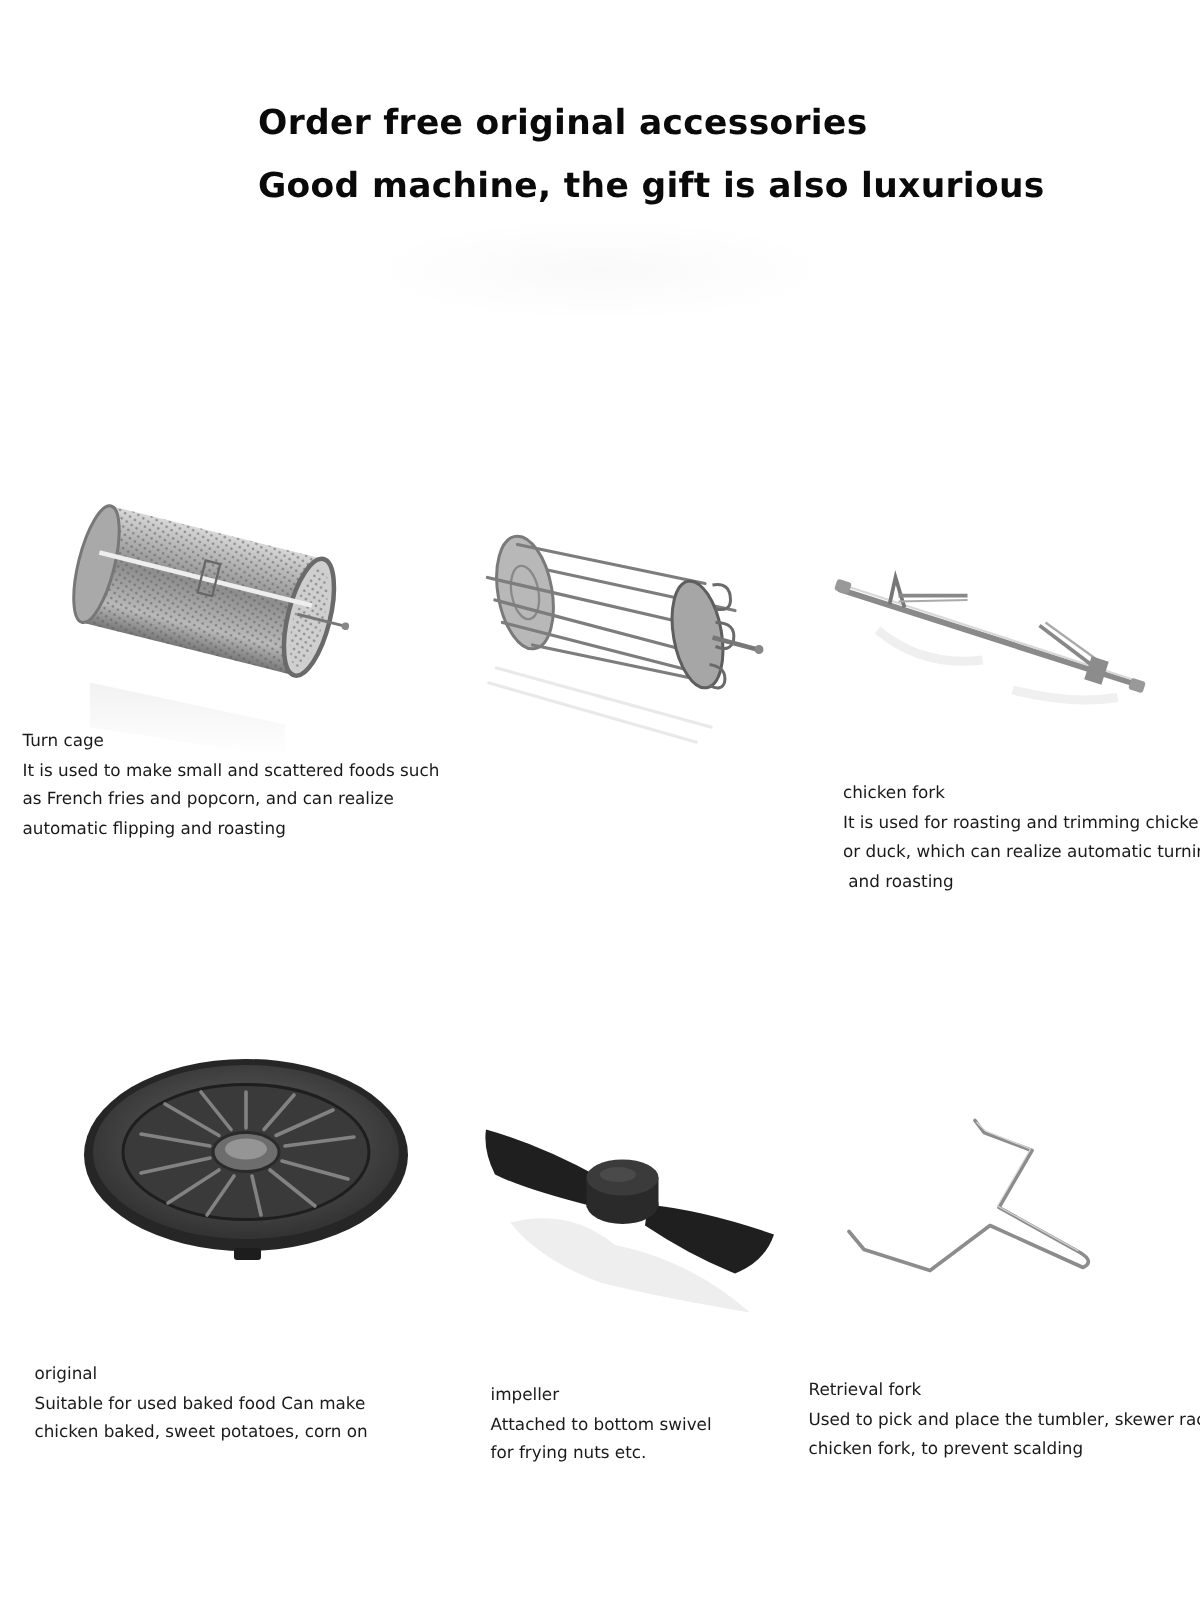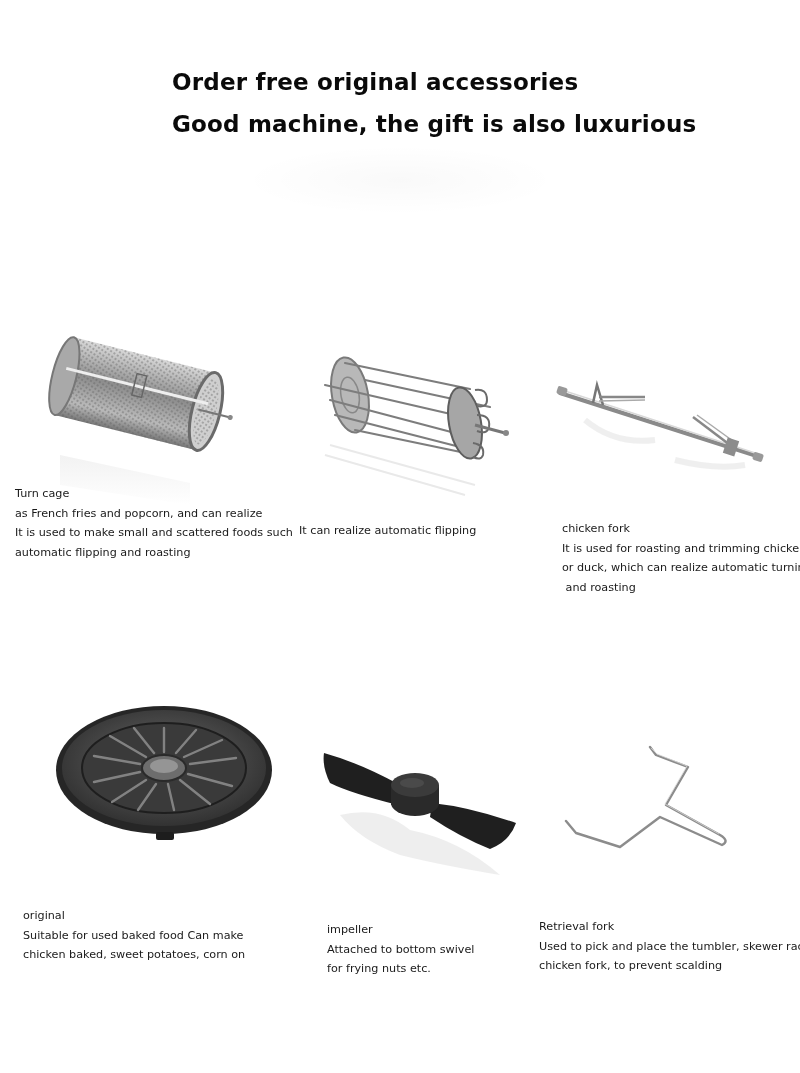--- a/index.html
+++ b/index.html
@@ -59,22 +59,22 @@
       <ellipse cx="168" cy="60" rx="14" ry="40" fill="#cfcfcf" stroke="#6a6a6a" stroke-width="3"></ellipse>
       <ellipse cx="168" cy="60" rx="10" ry="34" fill="url(#mesh)"></ellipse>
       <line x1="22" y1="52" x2="168" y2="52" stroke="#eee" stroke-width="3"></line>
       <rect x="92" y="40" width="10" height="22" fill="none" stroke="#666" stroke-width="1.5"></rect>
       <line x1="160" y1="60" x2="192" y2="60" stroke="#777" stroke-width="2"></line>
       <circle cx="193" cy="60" r="2.5" fill="#888"></circle>
     </g>
   </svg>
   <div class="caption" style="left:15px;top:484px">
     <span class="name">Turn cage</span>
+    <span class="line">It is used to make small and scattered foods such</span>
     <span class="line">as French fries and popcorn, and can realize</span>
-    <span class="line">It is used to make small and scattered foods such</span>
     <span class="line">automatic flipping and roasting</span>
   </div>
 </div>
 
 <div class="item">
   <svg style="left:305px;top:345px" width="210" height="160" viewBox="0 0 210 160">
     <g opacity="0.18" stroke="#888" stroke-width="2">
       <line x1="20" y1="110" x2="160" y2="150"></line>
       <line x1="25" y1="100" x2="170" y2="140"></line>
     </g>
@@ -91,21 +91,20 @@
     <ellipse cx="160" cy="78" rx="16" ry="36" transform="rotate(-10 160 78)" fill="#a6a6a6" stroke="#5e5e5e" stroke-width="2"></ellipse>
     <g fill="none" stroke="#6a6a6a" stroke-width="2">
       <path d="M170 45 q12 -2 12 10 q0 8 -10 6"></path>
       <path d="M172 70 q14 0 12 12 q-2 8 -12 4"></path>
       <path d="M168 98 q12 2 10 12 q-2 6 -10 2"></path>
     </g>
     <line x1="170" y1="80" x2="200" y2="88" stroke="#777" stroke-width="3"></line>
     <circle cx="201" cy="88" r="3" fill="#888"></circle>
   </svg>
   <div class="caption" style="left:299px;top:521px">
-    <span class="line">It can realize automatic flipping</span>
   </div>
 </div>
 
 <div class="item">
   <svg style="left:555px;top:375px" width="220" height="110" viewBox="0 0 220 110">
     <g opacity="0.15" stroke="#999" stroke-width="6" fill="none">
       <path d="M30 45 q30 25 70 20"></path>
       <path d="M120 85 q40 10 70 5"></path>
     </g>
     <line x1="5" y1="18" x2="205" y2="82" stroke="#8a8a8a" stroke-width="4" stroke-linecap="round"></line>

